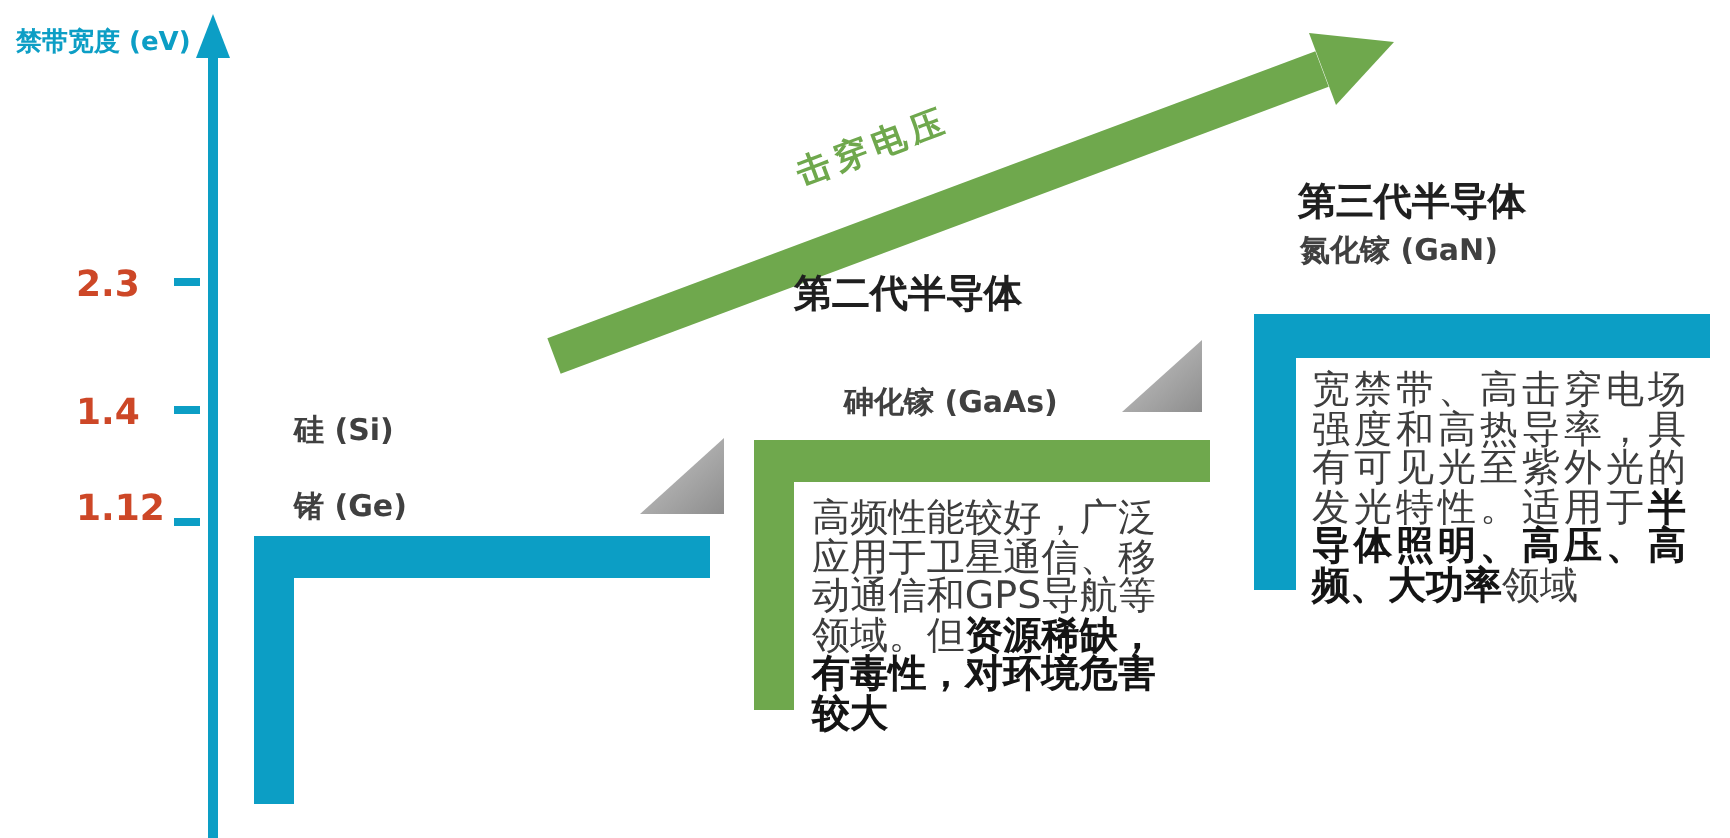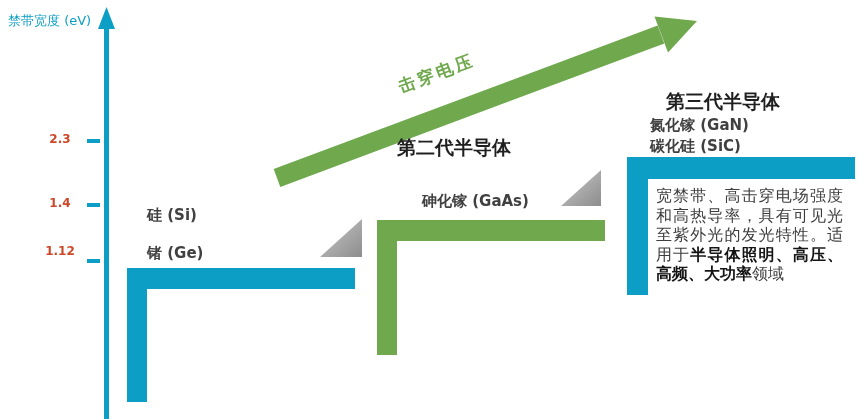--- a/index.html
+++ b/index.html
@@ -12,26 +12,26 @@
 
   
   .axis-line  { stroke:var(--cyan,#0c9ec5); stroke-width:5; }
   .axis-head  { fill:var(--cyan,#0c9ec5); }
   .tick-mark  { stroke:var(--cyan,#0c9ec5); stroke-width:4; }
   .trend-line { stroke:var(--green,#6fa84d); stroke-width:19; }
   .trend-head { fill:var(--green,#6fa84d); }
   .step-tri   { fill:url(#triGrad); }
 
   .axis-title {
-    position:absolute; left:8px; top:12px; font-size:13px; font-weight:normal;
+    position:absolute; left:8px; top:12px; font-size:13px; font-weight:bold;
     color:var(--cyan,#0c9ec5); white-space:nowrap;
   }
   .tick-label {
-    position:absolute; left:38px; width:44px; text-align:center;
-    font-size:12px; font-weight:bold; color:var(--tick-label,#cd4727);
+    position:absolute; left:38px; width:44px; text-align:left;
+    font-size:18px; font-weight:bold; color:var(--tick-label,#cd4727);
   }
   .t0 { top:132px; } .t1 { top:196px; } .t2 { top:244px; }
 
   .trend-label {
     position:absolute; left:399px; top:76px; transform:rotate(-20.5deg);
     transform-origin:left center; font-size:17px; font-weight:bold;
     letter-spacing:3px; color:var(--green,#6fa84d); white-space:nowrap;
   }
 
   .gen { position:absolute; left:0; top:0; width:100%; height:100%; }
@@ -41,21 +41,21 @@
   }
   .gen-mat {
     position:absolute; font-size:15px; line-height:19px;
     color:#404040; white-space:nowrap;font-weight:bold;
   }
   .bar-h, .bar-v { position:absolute; }
   .g1 .bar-h, .g1 .bar-v, .g3 .bar-h, .g3 .bar-v { background:var(--cyan,#0c9ec5); }
   .g2 .bar-h, .g2 .bar-v { background:var(--green,#6fa84d); }
 
   .gen-desc {
-    position:absolute; font-size:16px; line-height:19.5px;
+    position:absolute; font-size:19px; line-height:19.5px;
     color:var(--body-text,#3d3d3d); text-align:justify;
   }
   .gen-desc b { color:#141414; }
 
   
   .g1 .gen-title { left:146px; top:197px; }
   .g1 .mat-0 { left:147px; top:206px; }
   .g1 .mat-1 { left:147px; top:244px; }
   .g1 .bar-h { left:127px; top:268px; width:228px; height:21px; }
   .g1 .bar-v { left:127px; top:268px; width:20px;  height:134px; }
@@ -63,21 +63,21 @@
 
   
   .g2 .gen-title { left:397px; top:136px; }
   .g2 .mat-0 { left:422px; top:176px;margin-top:16px; }
   .g2 .mat-1 { left:398px; top:197px; }
   .g2 .bar-h { left:377px; top:220px; width:228px; height:21px; }
   .g2 .bar-v { left:377px; top:220px; width:20px;  height:135px; }
   .g2 .gen-desc { left:406px; top:250px; width:172px; }
 
   
-  .g3 .gen-title { left:649px; top:90px;margin-left:17px; }
+  .g3 .gen-title { left:649px; top:90px; }
   .g3 .mat-0 { left:650px; top:116px; }
   .g3 .mat-1 { left:650px; top:137px; }
   .g3 .bar-h { left:627px; top:157px; width:228px; height:22px; }
   .g3 .bar-v { left:627px; top:157px; width:21px;  height:138px; }
   .g3 .gen-desc { left:656px; top:186px; width:187px; }
 </style>
 </head>
 <body>
 
 <div class="canvas">
@@ -116,24 +116,24 @@
     <div class="gen-mat mat-1">锗 (Ge)</div>
     <div class="bar-h"></div>
     <div class="bar-v"></div>
   </section>
 
   <section class="gen g2">
     <h2 class="gen-title">第二代半导体</h2>
     <div class="gen-mat mat-0">砷化镓 (GaAs)</div>
     <div class="bar-h"></div>
     <div class="bar-v"></div>
+    <p class="gen-desc"><span>高频性能较好，广泛应用于卫星通信、移动通信和GPS导航等领域。但</span><b>资源稀缺，有毒性，对环境危害较大</b></p>
   </section>
 
   <section class="gen g3">
     <h2 class="gen-title">第三代半导体</h2>
     <div class="gen-mat mat-0">氮化镓 (GaN)</div>
-    <div class="gen-mat mat-1">碳化硅 (SiC)</div>
     <div class="bar-h"></div>
     <div class="bar-v"></div>
     <p class="gen-desc"><span>宽禁带、高击穿电场强度和高热导率，具有可见光至紫外光的发光特性。适用于</span><b>半导体照明、高压、高频、大功率</b><span>领域</span></p>
   </section>
 
 </div>
 
 </body></html>

